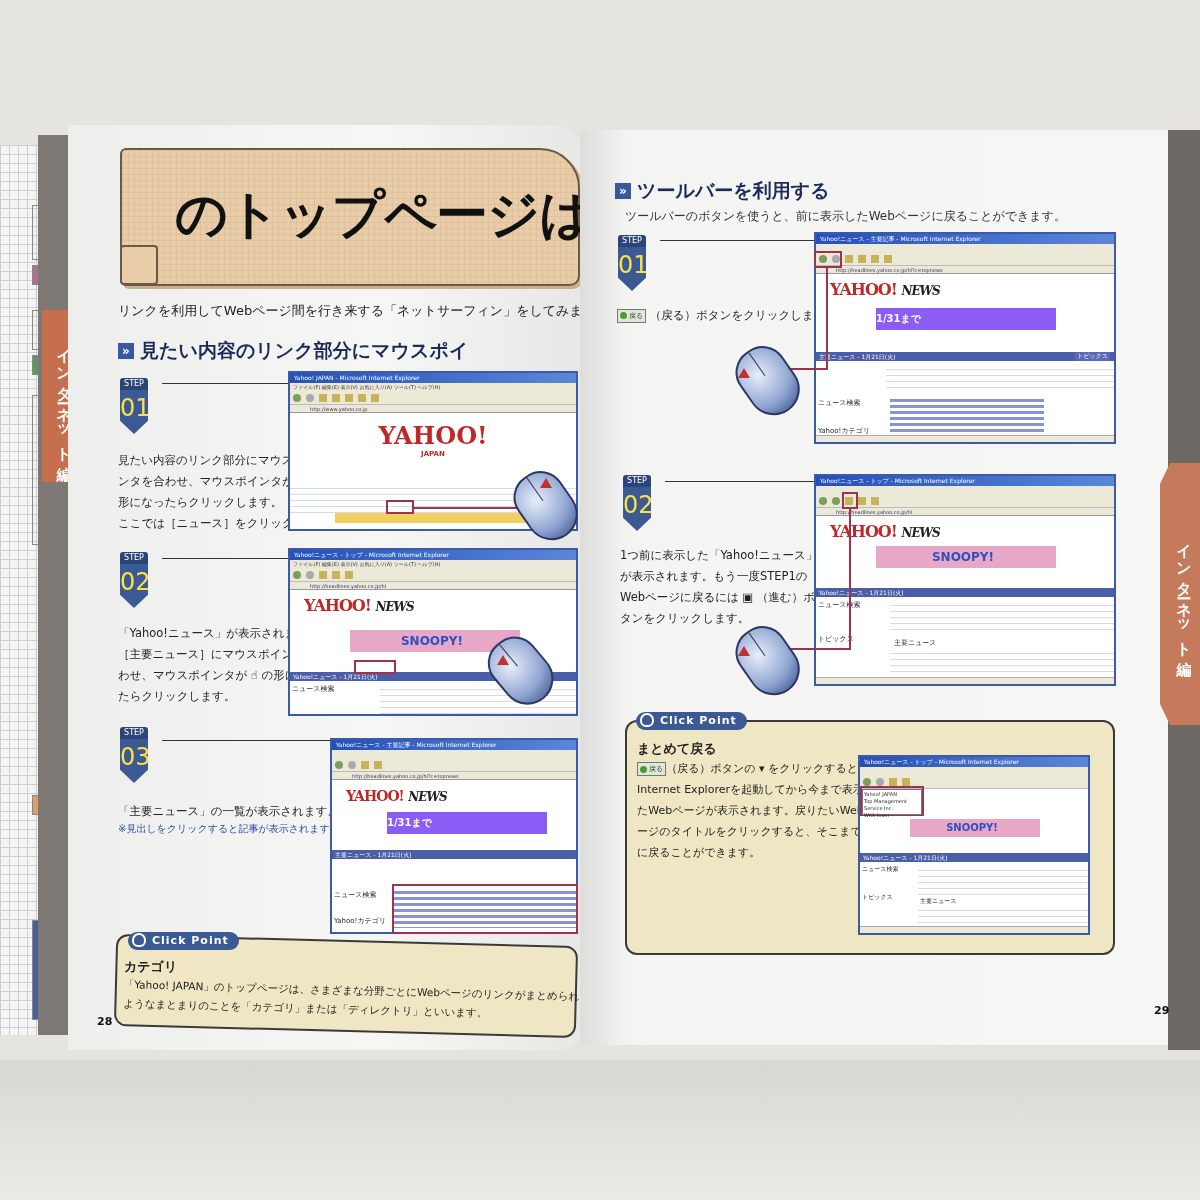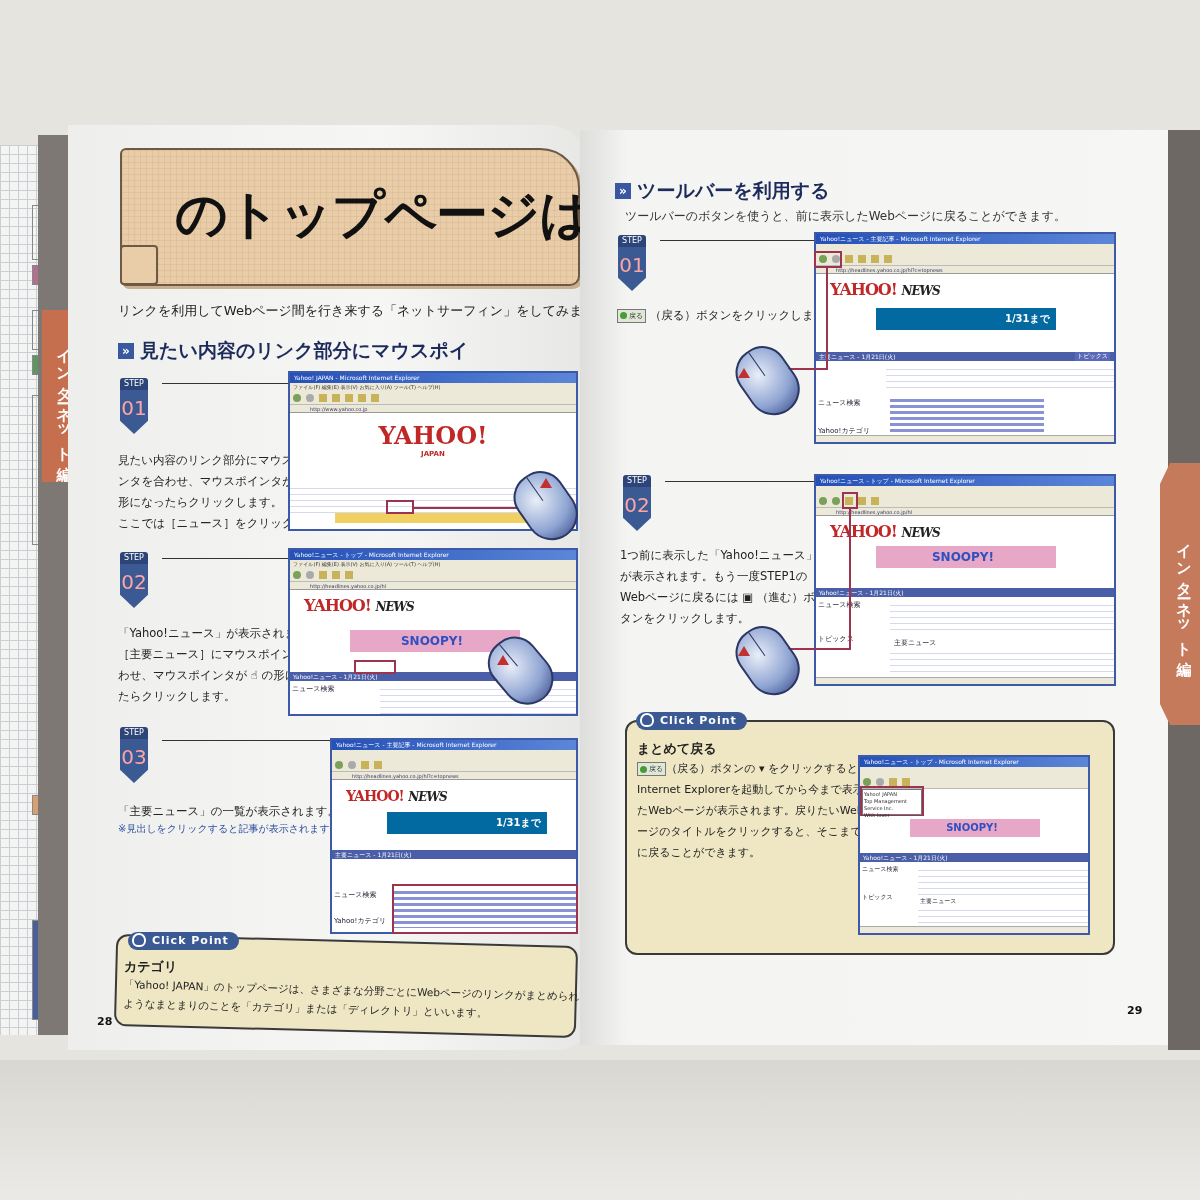--- a/index.html
+++ b/index.html
@@ -26,35 +26,35 @@
 .banner-notch{position:absolute;left:120px;top:245px;width:38px;height:40px;background:#e8cda8;border:2px solid #6e5a44;border-radius:4px}
 .banner-title{position:absolute;left:175px;top:180px;font-size:52px;font-weight:bold;color:#111;letter-spacing:-1px;white-space:nowrap}
 .banner-title small{font-size:40px;font-weight:normal}
 .intro{position:absolute;left:118px;top:302px;font-size:13px;color:#222;white-space:nowrap}
 .sec-head{position:absolute;display:flex;align-items:center;gap:6px;font-size:19px;font-weight:bold;color:#1d2b5c;white-space:nowrap}
 .sec-head .chev{width:16px;height:16px;background:#3a58a0;color:#fff;font-size:12px;line-height:16px;text-align:center;font-weight:bold}
 .sub{position:absolute;font-size:12px;color:#333;white-space:nowrap}
 
 .step{position:absolute;width:28px;height:56px}
 .step .lbl{height:12px;background:#2d4478;color:#fff;font-size:8px;text-align:center;line-height:12px;border-radius:3px 3px 0 0}
-.step .num{height:44px;background:#3b5a94;color:#fca5a5;font-size:20px;text-align:center;line-height:36px;clip-path:polygon(0 0,100% 0,100% 70%,50% 100%,0 70%)}
+.step .num{height:44px;background:#3b5a94;color:#fde047;font-size:24px;text-align:center;line-height:36px;clip-path:polygon(0 0,100% 0,100% 70%,50% 100%,0 70%)}
 .step-line{position:absolute;height:1px;background:#333}
 .body-text{position:absolute;font-size:11.5px;line-height:21px;color:#222}
 .note{color:#2d4fa0;font-size:10px}
 
 .shot{position:absolute;background:#fff;border:2px solid #3d5aa8;overflow:hidden}
 .shot .tb{height:10px;background:linear-gradient(90deg,#2450b8,#5b86d8);color:#fff;font-size:6px;line-height:10px;padding-left:4px;white-space:nowrap}
 .shot .menu{height:8px;background:#ece9d8;font-size:5px;line-height:8px;padding-left:3px;color:#333}
 .shot .tools{height:14px;background:#ece9d8;border-bottom:1px solid #bbb;display:flex;gap:5px;align-items:center;padding-left:3px}
 .shot .tools i{display:inline-block;width:8px;height:8px;border-radius:50%;background:#7aa05a}
 .shot .tools b{display:inline-block;width:8px;height:8px;background:#c9b35a}
 .shot .addr{height:8px;background:#ece9d8;border-bottom:1px solid #999;font-size:5px;line-height:8px;padding-left:20px;color:#336}
 .shot .logo{font-family:"DejaVu Serif",serif;font-weight:bold;color:#c02828;font-size:16px;padding:6px 0 0 14px;letter-spacing:-1px}
 .shot .logo span{color:#222;font-style:italic;font-size:12px}
-.shot .banner-ad{position:absolute;height:22px;background:#0369a1;color:#fff;font-size:10px;font-weight:bold;text-align:right;padding-right:6px;line-height:22px}
+.shot .banner-ad{position:absolute;height:22px;background:#8b5cf6;color:#fff;font-size:10px;font-weight:bold;text-align:left;padding-right:6px;line-height:22px}
 .shot .banner-ad.snoopy{background:#e7a8c8;color:#3050c0;text-align:center;font-size:12px}
 .shot .bar{position:absolute;left:0;right:0;height:9px;background:#4b5ea8;color:#fff;font-size:6px;line-height:9px;padding-left:3px}
 .shot .rows{position:absolute;left:0;right:0;background:repeating-linear-gradient(#fff 0 5px,#d6d8ec 5px 6px)}
 .shot .status{position:absolute;bottom:0;left:0;right:0;height:7px;background:#ece9d8;border-top:1px solid #aaa}
 .redbox{position:absolute;border:2px solid #9c3450}
 .redline{position:absolute;background:#9c3450}
 
 .mouse{position:absolute;width:52px;height:72px;border-radius:26px 26px 28px 28px;background:radial-gradient(circle at 40% 35%,#e9eef8,#8ea4d2 60%,#3c4e8a);border:2px solid #2b3766;transform:rotate(-35deg)}
 .mouse:before{content:"";position:absolute;left:24px;top:0;width:1px;height:28px;background:#2b3766}
 .arrow-red{position:absolute;width:0;height:0;border-left:6px solid transparent;border-right:6px solid transparent;border-bottom:10px solid #c23030}
@@ -319,13 +319,13 @@
   <div class="banner-ad snoopy" style="left:50px;top:62px;width:130px;height:18px;line-height:18px;font-size:10px">SNOOPY!</div>
   <div class="bar" style="top:96px">Yahoo!ニュース - 1月21日(火)</div>
   <div style="position:absolute;left:2px;top:108px;font-size:6px;color:#223">ニュース検索</div>
   <div style="position:absolute;left:2px;top:136px;font-size:6px;color:#223">トピックス</div>
   <div style="position:absolute;left:60px;top:140px;font-size:6px;color:#223">主要ニュース</div>
   <div class="rows" style="top:108px;left:58px;height:30px"></div>
   <div class="rows" style="top:148px;left:58px;height:20px"></div>
   <div class="status"></div>
 </div>
 <div class="redbox" style="left:860px;top:786px;width:64px;height:30px"></div>
-<div class="pgnum" style="left:1127px;top:1004px">29</div>
+<div class="pgnum" style="left:1154px;top:1004px">29</div>
 
 </body></html>

